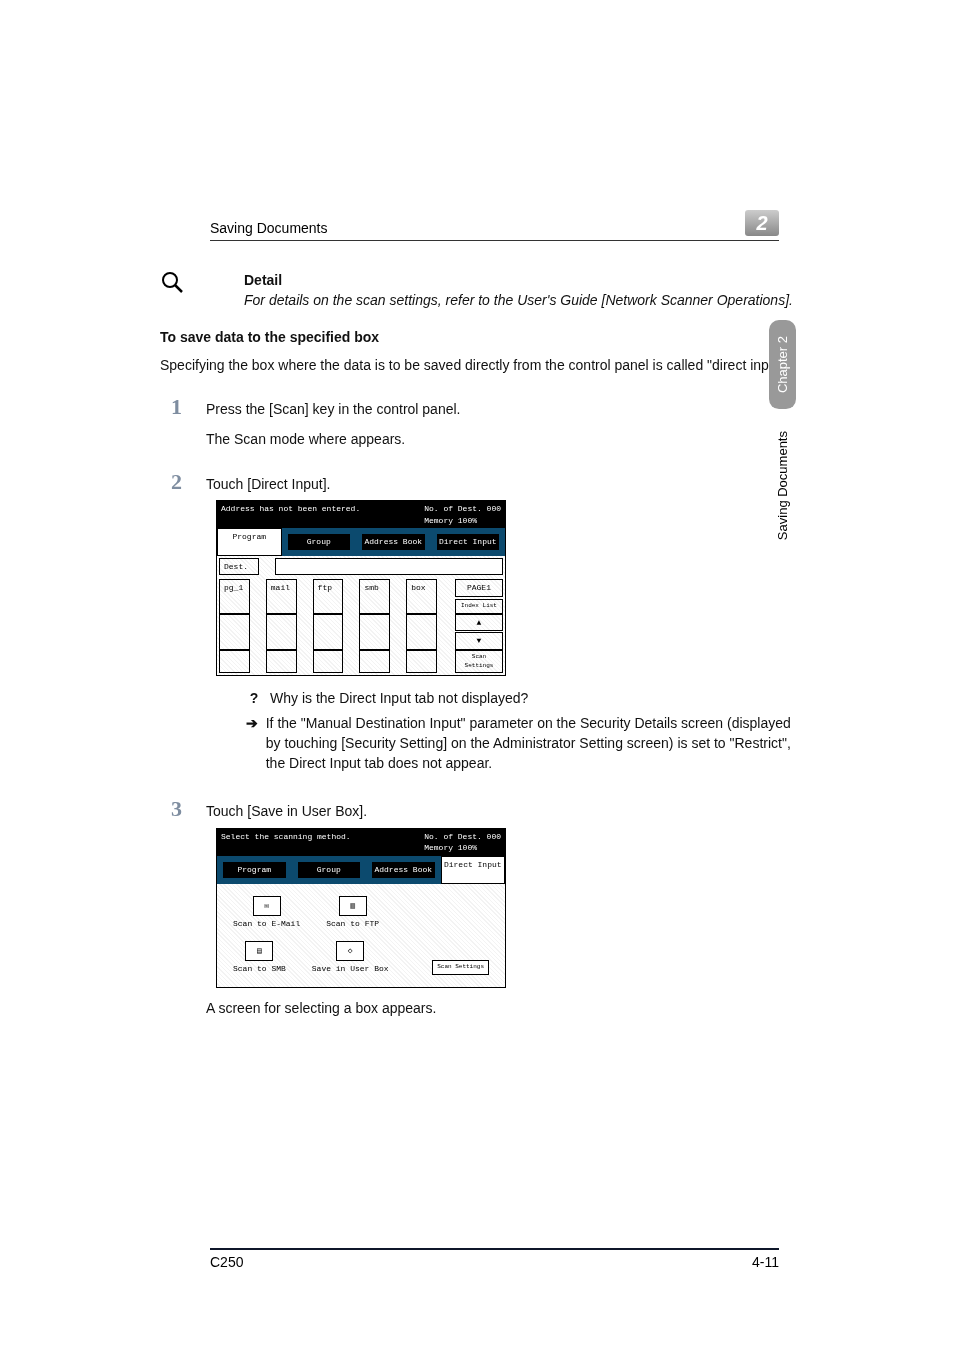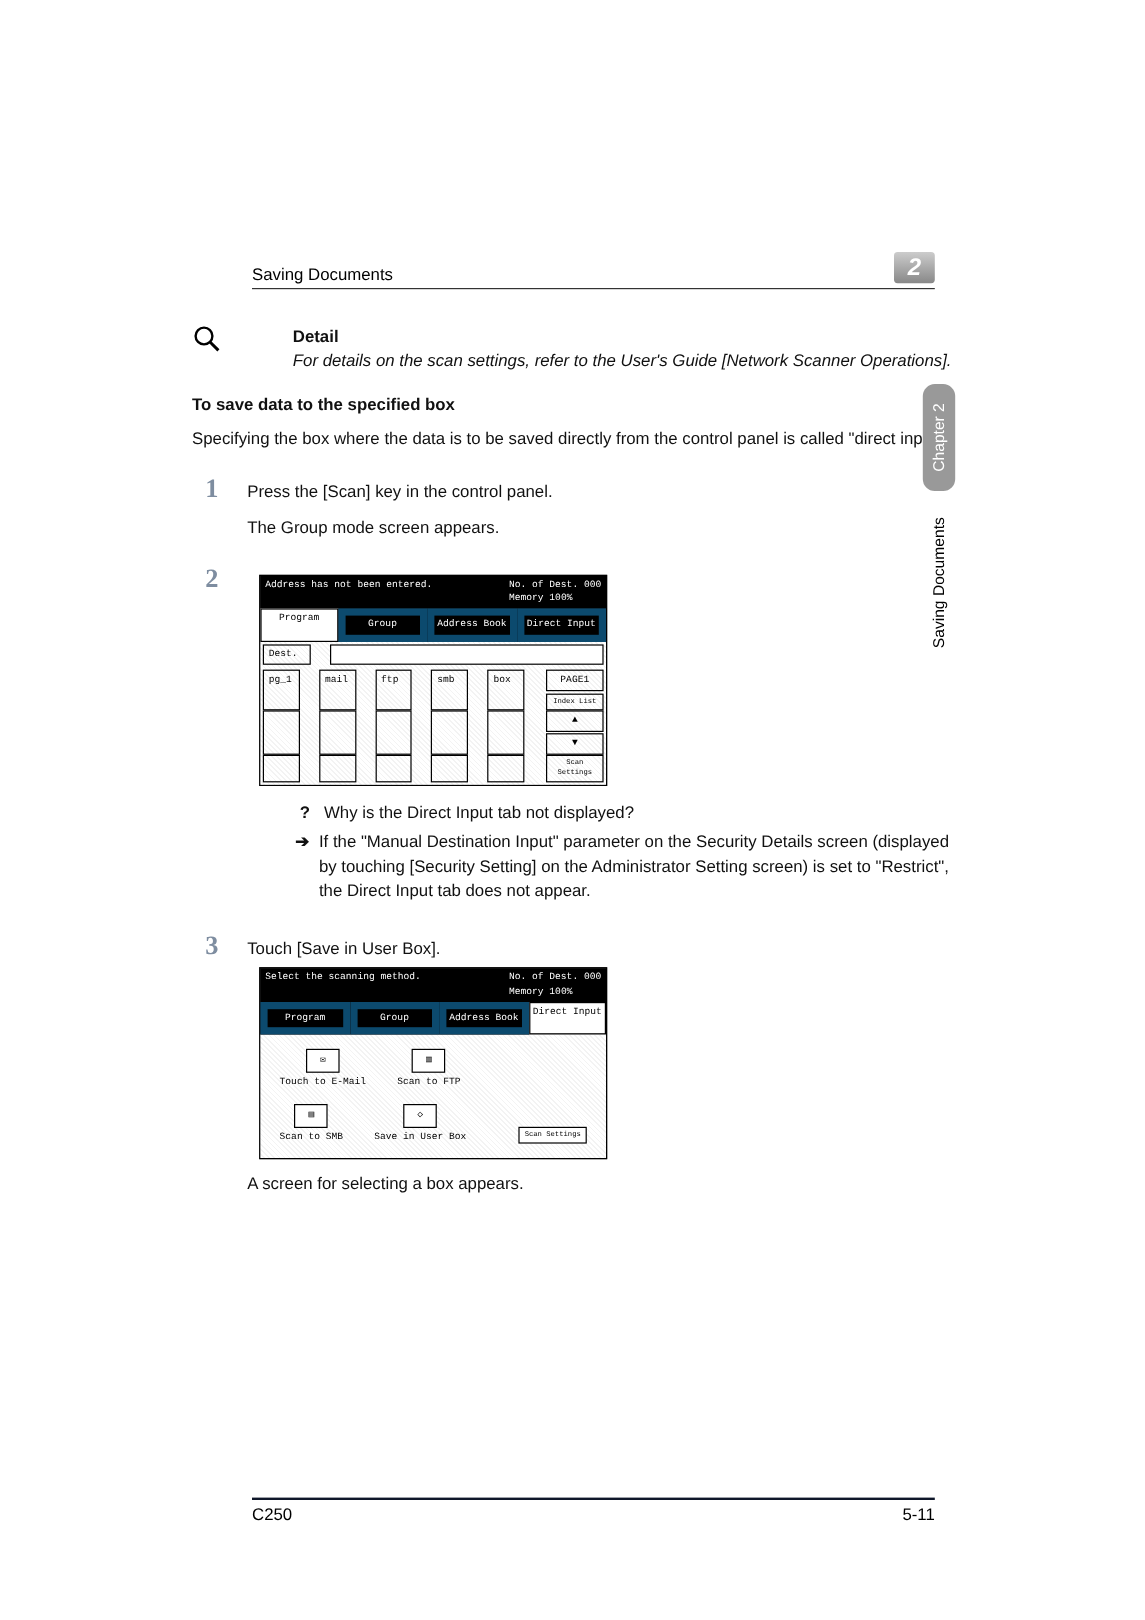--- a/index.html
+++ b/index.html
@@ -118,27 +118,28 @@
       </div>
     </div>
 
     <div class="subhead">To save data to the specified box</div>
     <div class="para">Specifying the box where the data is to be saved directly from the control panel is called "direct input".</div>
 
     <div class="step">
       <div class="step-num">1</div>
       <div class="step-body">
         <div>Press the [Scan] key in the control panel.</div>
-        <div class="step-sub">The Group mode screen appears.</div>
+        <div class="step-sub">The Scan mode where appears.</div>
       </div>
     </div>
 
     <div class="step">
       <div class="step-num">2</div>
       <div class="step-body">
+        <div>Touch [Direct Input].</div>
 
         <div class="panel">
           <div class="topbar">
             <span>Address has not been entered.</span>
             <span>
               <span>No. of Dest.</span>
               <span>000</span><br>
               <span>Memory</span>
               <span>100%</span>
             </span>
@@ -220,21 +221,21 @@
           <div class="tabs">
             <div class="tab">Program</div>
             <div class="tab">Group</div>
             <div class="tab">Address Book</div>
             <div class="tabw">Direct Input</div>
           </div>
           <div class="panel-body" style="padding:6px 2px">
             <div class="icon-grid">
               <div class="icon-item">
                 <div class="ibox">✉</div>
-                <span>Touch to E-Mail</span>
+                <span>Scan to E-Mail</span>
               </div>
               <div class="icon-item">
                 <div class="ibox">▥</div>
                 <span>Scan to FTP</span>
               </div>
             </div>
             <div class="icon-grid">
               <div class="icon-item">
                 <div class="ibox">▤</div>
                 <span>Scan to SMB</span>
@@ -251,15 +252,15 @@
         </div>
 
         <div class="step-sub">A screen for selecting a box appears.</div>
       </div>
     </div>
 
   </div>
 
   <div class="footer-line">
     <span>C250</span>
-    <span>5-11</span>
+    <span>4-11</span>
   </div>
 </div>
 
 </body></html>

